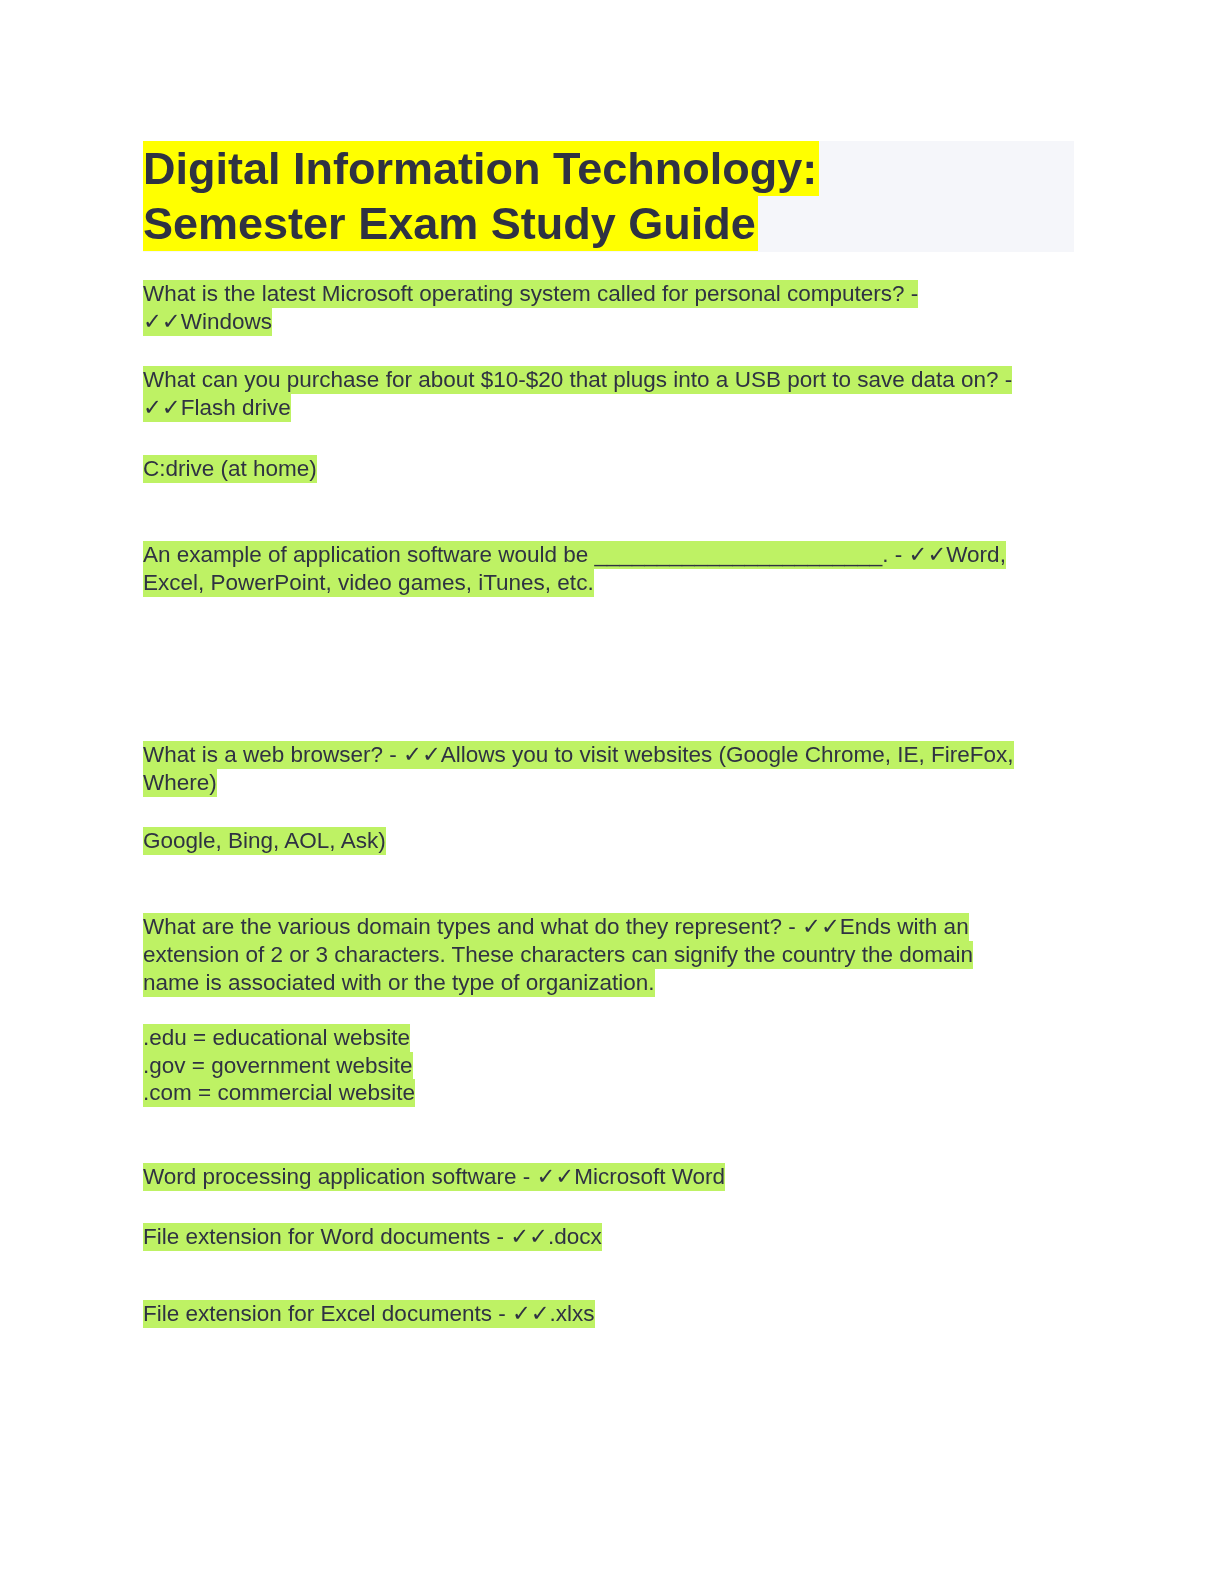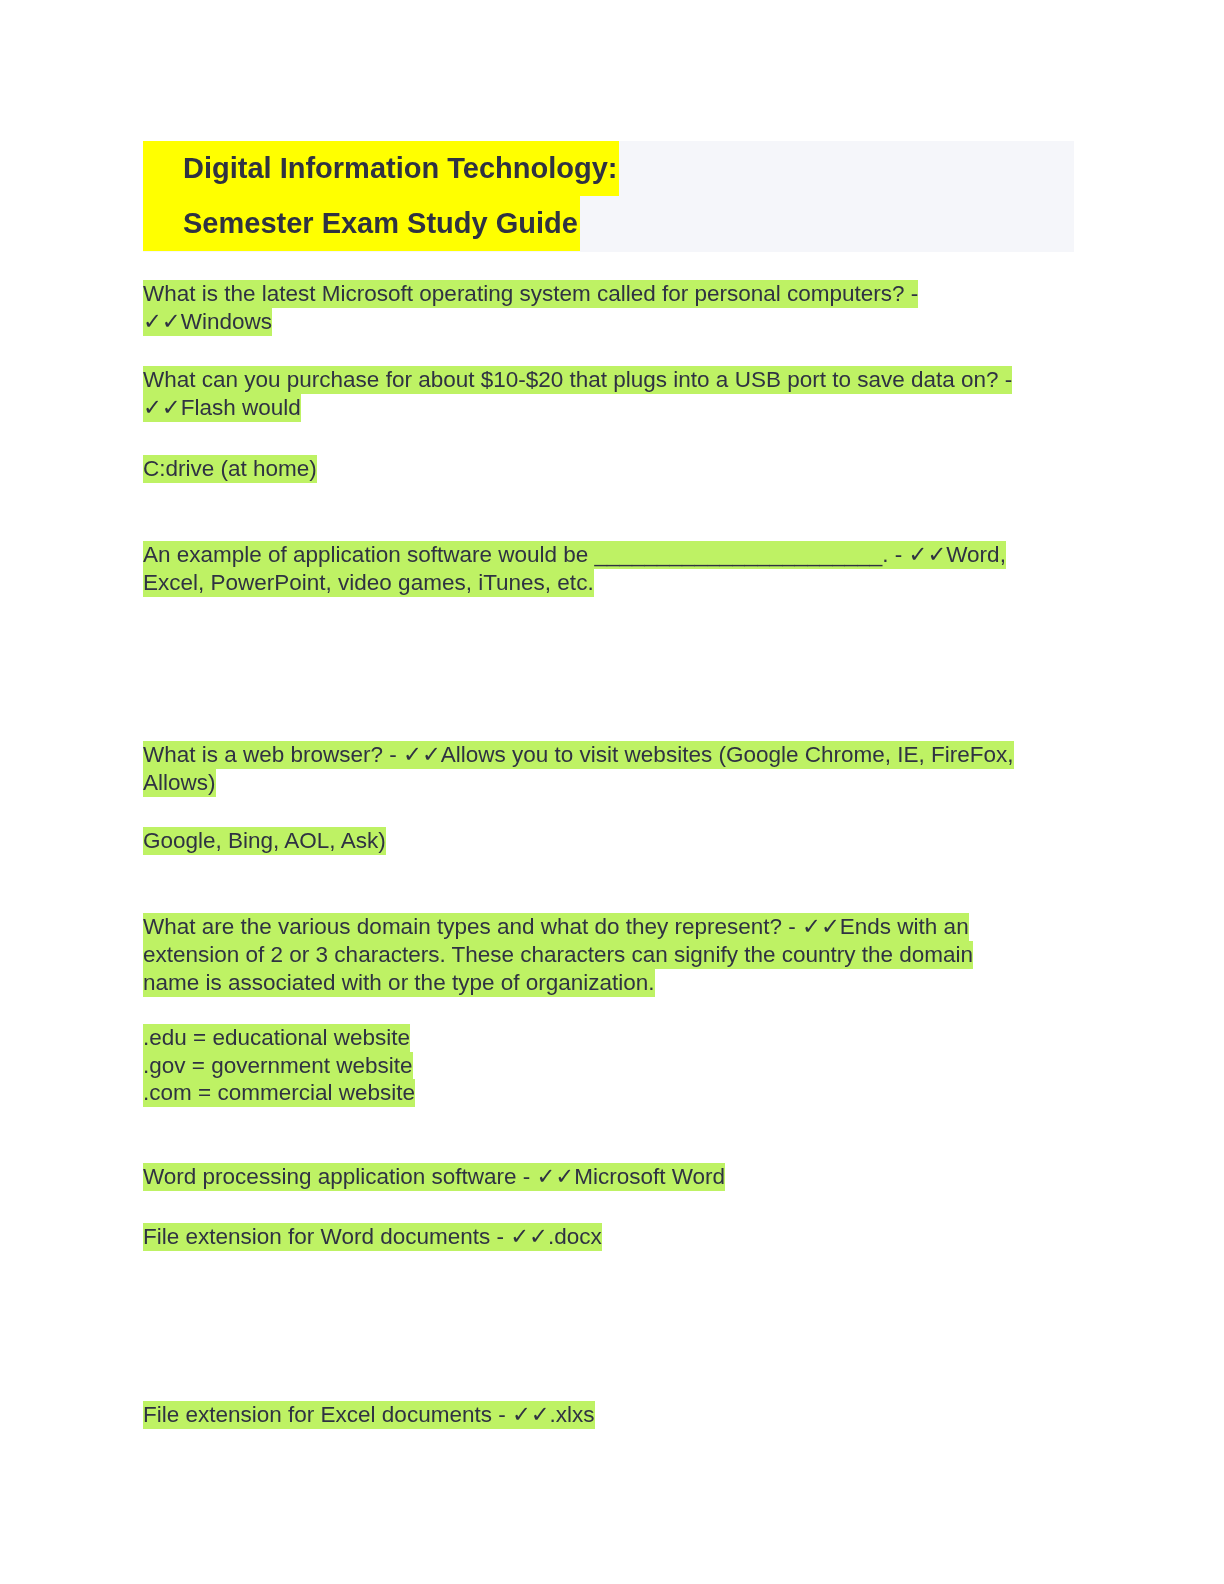--- a/index.html
+++ b/index.html
@@ -1,21 +1,21 @@
 <!DOCTYPE html>
 <html><head>
   <meta charset="utf-8">
   <style>
     html, body { margin: 0; padding: 0; background: #ffffff; }
     body { width: 1224px; height: 1584px; position: relative; overflow: hidden;
            font-family: "Liberation Sans", sans-serif; color: #2f3242; }
     .page { position: absolute; left: 143px; top: 141px; width: 931px; }
     .title-block { background: #f5f6fa; width: 931px; height: 111px; position: relative; }
-    .title-line { position: absolute; left: 0; font-weight: bold; font-size: 29px; line-height: 55px;
-                  background: #ffff00; color: #2f3242; white-space: nowrap; padding-right: 2px; padding-left: 40px; }
+    .title-line { position: absolute; left: 0; font-weight: bold; font-size: 45px; line-height: 55px;
+                  background: #ffff00; color: #2f3242; white-space: nowrap; padding-right: 2px; }
     .title-line.l1 { top: 0; }
     .title-line.l2 { top: 55px; }
     .qa { position: absolute; left: 0; font-size: 22.5px; line-height: 28px; }
     .qa .ln { display: table; background: #bef264; white-space: nowrap; }
   </style>
 </head>
 <body>
 
 <div class="page">
   <div class="title-block">
@@ -23,36 +23,36 @@
     <div class="title-line l2">Semester Exam Study Guide</div>
   </div>
 
   <div class="qa" style="top:139px">
     <div class="ln">What is the latest Microsoft operating system called for personal computers? -</div>
     <div class="ln">✓✓Windows</div>
   </div>
 
   <div class="qa" style="top:225px">
     <div class="ln">What can you purchase for about $10-$20 that plugs into a USB port to save data on? -</div>
-    <div class="ln">✓✓Flash would</div>
+    <div class="ln">✓✓Flash drive</div>
   </div>
 
   <div class="qa" style="top:314px">
     <div class="ln">C:drive (at home)</div>
   </div>
 
   <div class="qa" style="top:400px">
     <div class="ln">An example of application software would be _______________________. - ✓✓Word,</div>
     <div class="ln">Excel, PowerPoint, video games, iTunes, etc.</div>
   </div>
 
 
   <div class="qa" style="top:600px">
     <div class="ln">What is a web browser? - ✓✓Allows you to visit websites (Google Chrome, IE, FireFox,</div>
-    <div class="ln">Allows)</div>
+    <div class="ln">Where)</div>
   </div>
 
   <div class="qa" style="top:686px">
     <div class="ln">Google, Bing, AOL, Ask)</div>
   </div>
 
   <div class="qa" style="top:772px">
     <div class="ln">What are the various domain types and what do they represent? - ✓✓Ends with an</div>
     <div class="ln">extension of 2 or 3 characters. These characters can signify the country the domain</div>
     <div class="ln">name is associated with or the type of organization.</div>
@@ -66,16 +66,16 @@
 
   <div class="qa" style="top:1022px">
     <div class="ln">Word processing application software - ✓✓Microsoft Word</div>
   </div>
 
   <div class="qa" style="top:1082px">
     <div class="ln">File extension for Word documents - ✓✓.docx</div>
   </div>
 
 
-  <div class="qa" style="top:1260px">
+  <div class="qa" style="top:1159px">
     <div class="ln">File extension for Excel documents - ✓✓.xlxs</div>
   </div>
 </div>
 
 </body></html>

